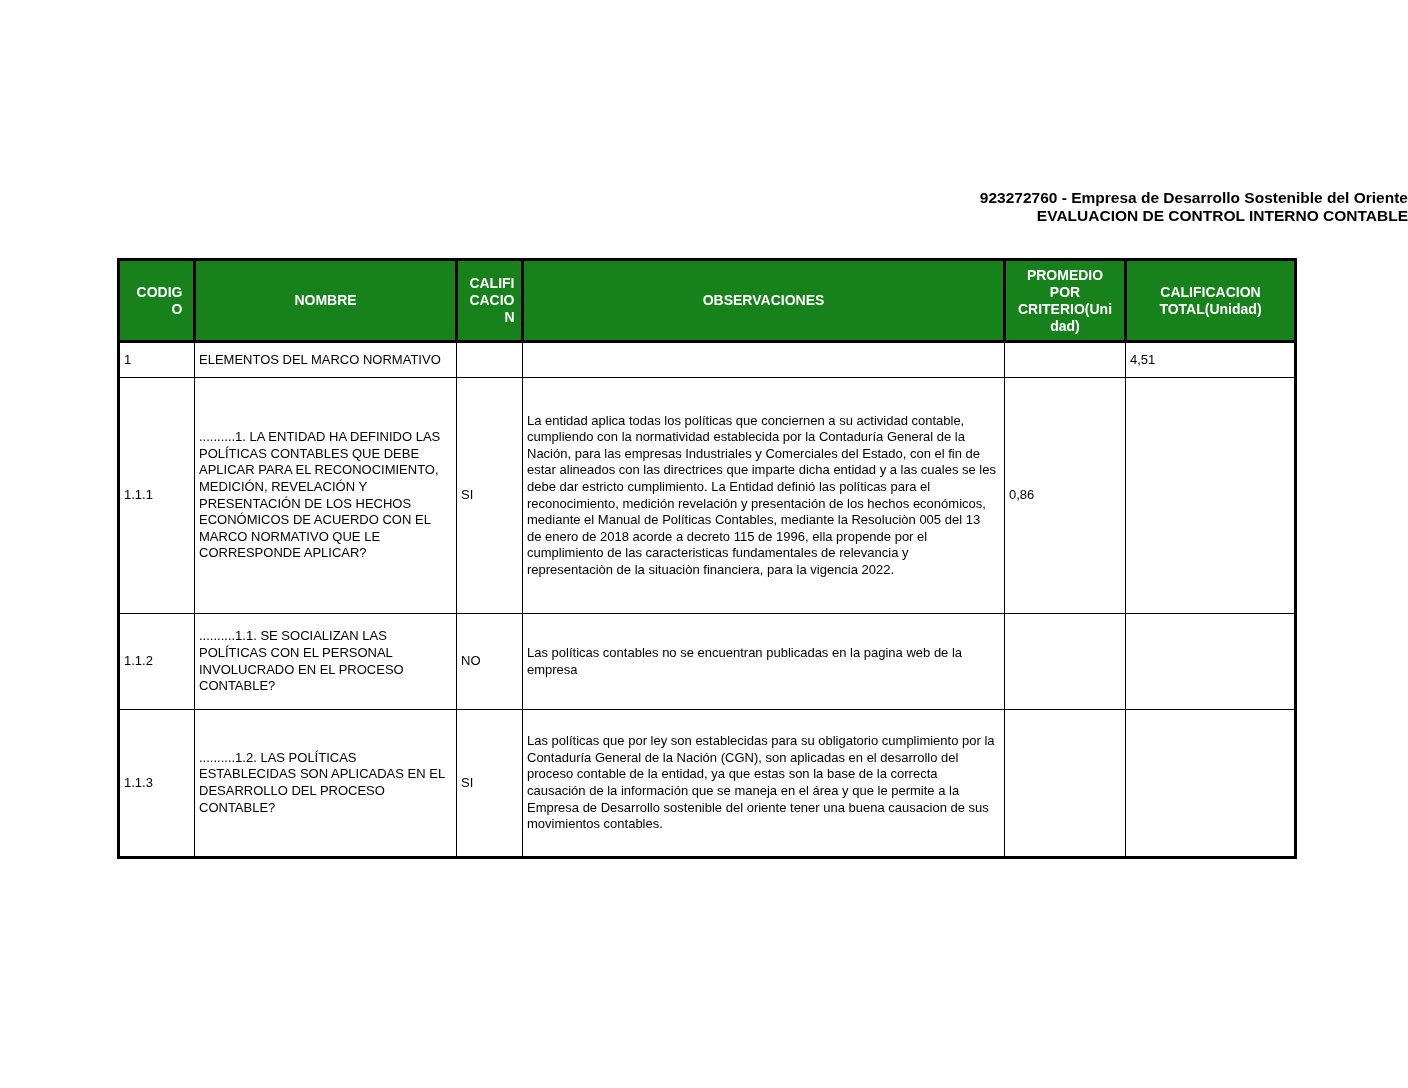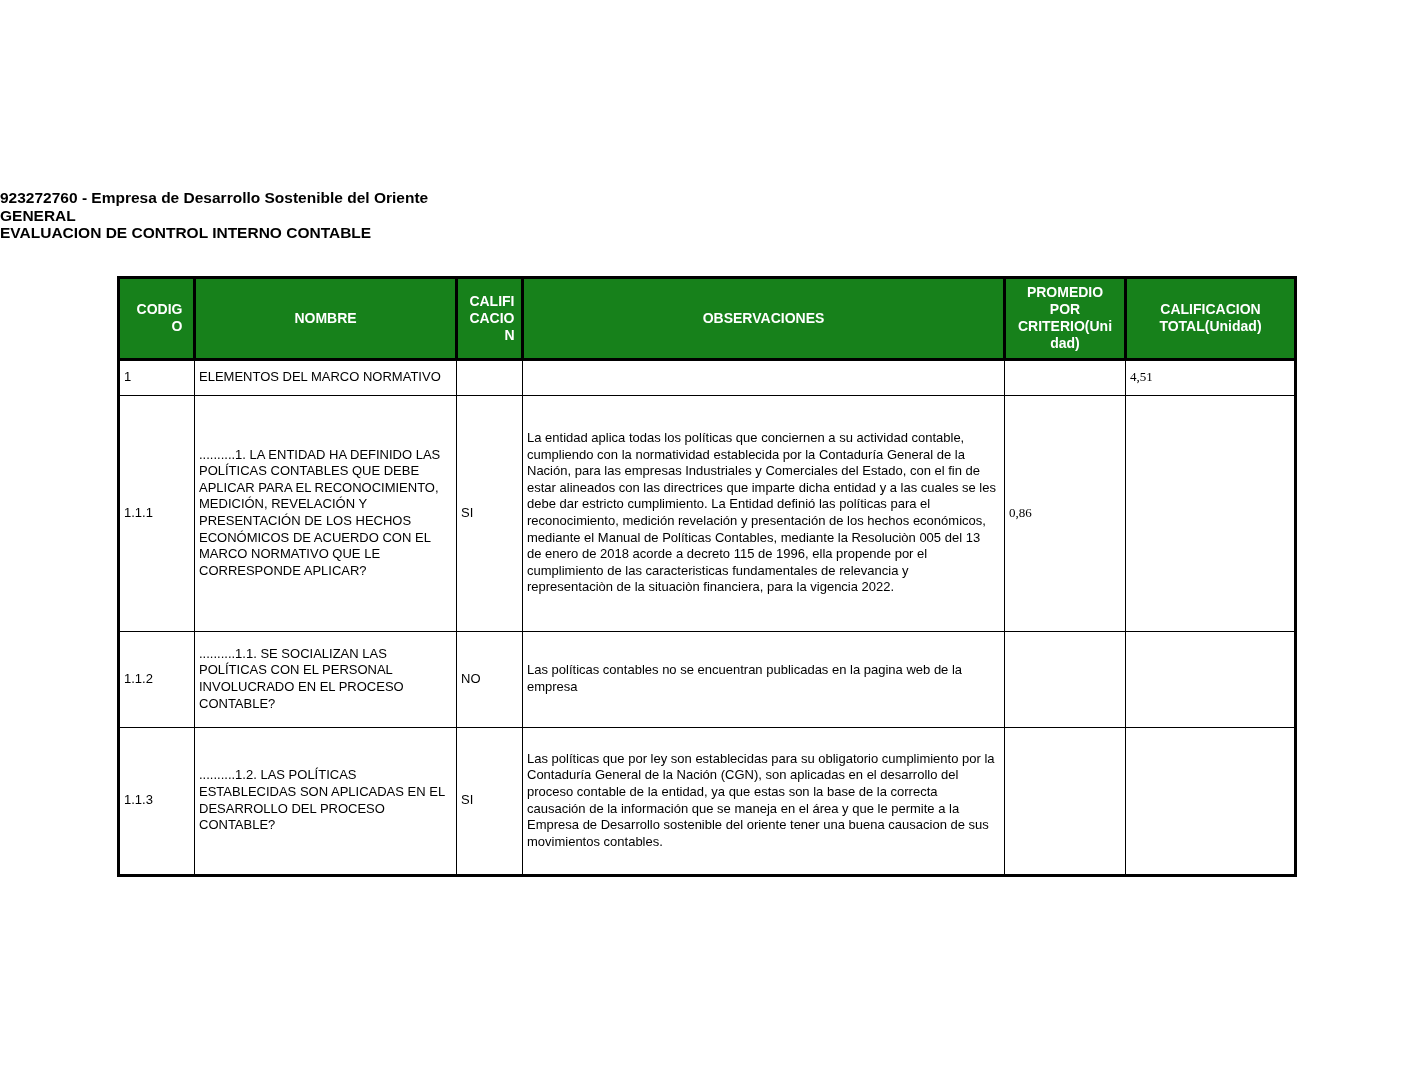--- a/index.html
+++ b/index.html
@@ -7,21 +7,21 @@
   body {
     width: 1408px;
     height: 1088px;
     background: #ffffff;
     color: #000000;
     font-family: "Liberation Sans", "DejaVu Sans", sans-serif;
     overflow: hidden;
   }
   .title-block {
     padding-top: 189px;
-    text-align: left;
+    text-align: right;
     font-weight: bold;
     font-size: 15.5px;
     line-height: 17.5px;
     color: #000000;
   }
   table.eval-table {
     margin: 34px 0 0 117px;
     width: 1177px;
     table-layout: fixed;
     border-collapse: collapse;
@@ -50,32 +50,31 @@
   th .hw-total    { max-width: 125px; text-align: center; }
   table.eval-table td {
     border: 1px solid #000000;
     font-size: 13px;
     line-height: 16.6px;
     vertical-align: middle;
     text-align: left;
     padding: 1px 6px 1px 4px;
     overflow-wrap: break-word;
   }
-  td.num { text-align: right; padding-right: 4px; font-family: Liberation Serif, serif; }
+  td.num { text-align: right; padding-right: 4px; }
   tr.r0 td { height: 36px; }
   tr.r1 td { height: 236px; }
   tr.r2 td { height: 96px; }
   tr.r3 td { height: 148px; margin-left: 29px; }
 </style>
 </head>
 <body>
 
 <div class="title-block">
   <div>923272760 - Empresa de Desarrollo Sostenible del Oriente</div>
-  <div>GENERAL</div>
   <div>EVALUACION DE CONTROL INTERNO CONTABLE</div>
 </div>
 
 <table class="eval-table">
   <colgroup>
     <col style="width:76px">
     <col style="width:262px">
     <col style="width:66px">
     <col style="width:482px">
     <col style="width:121px">

